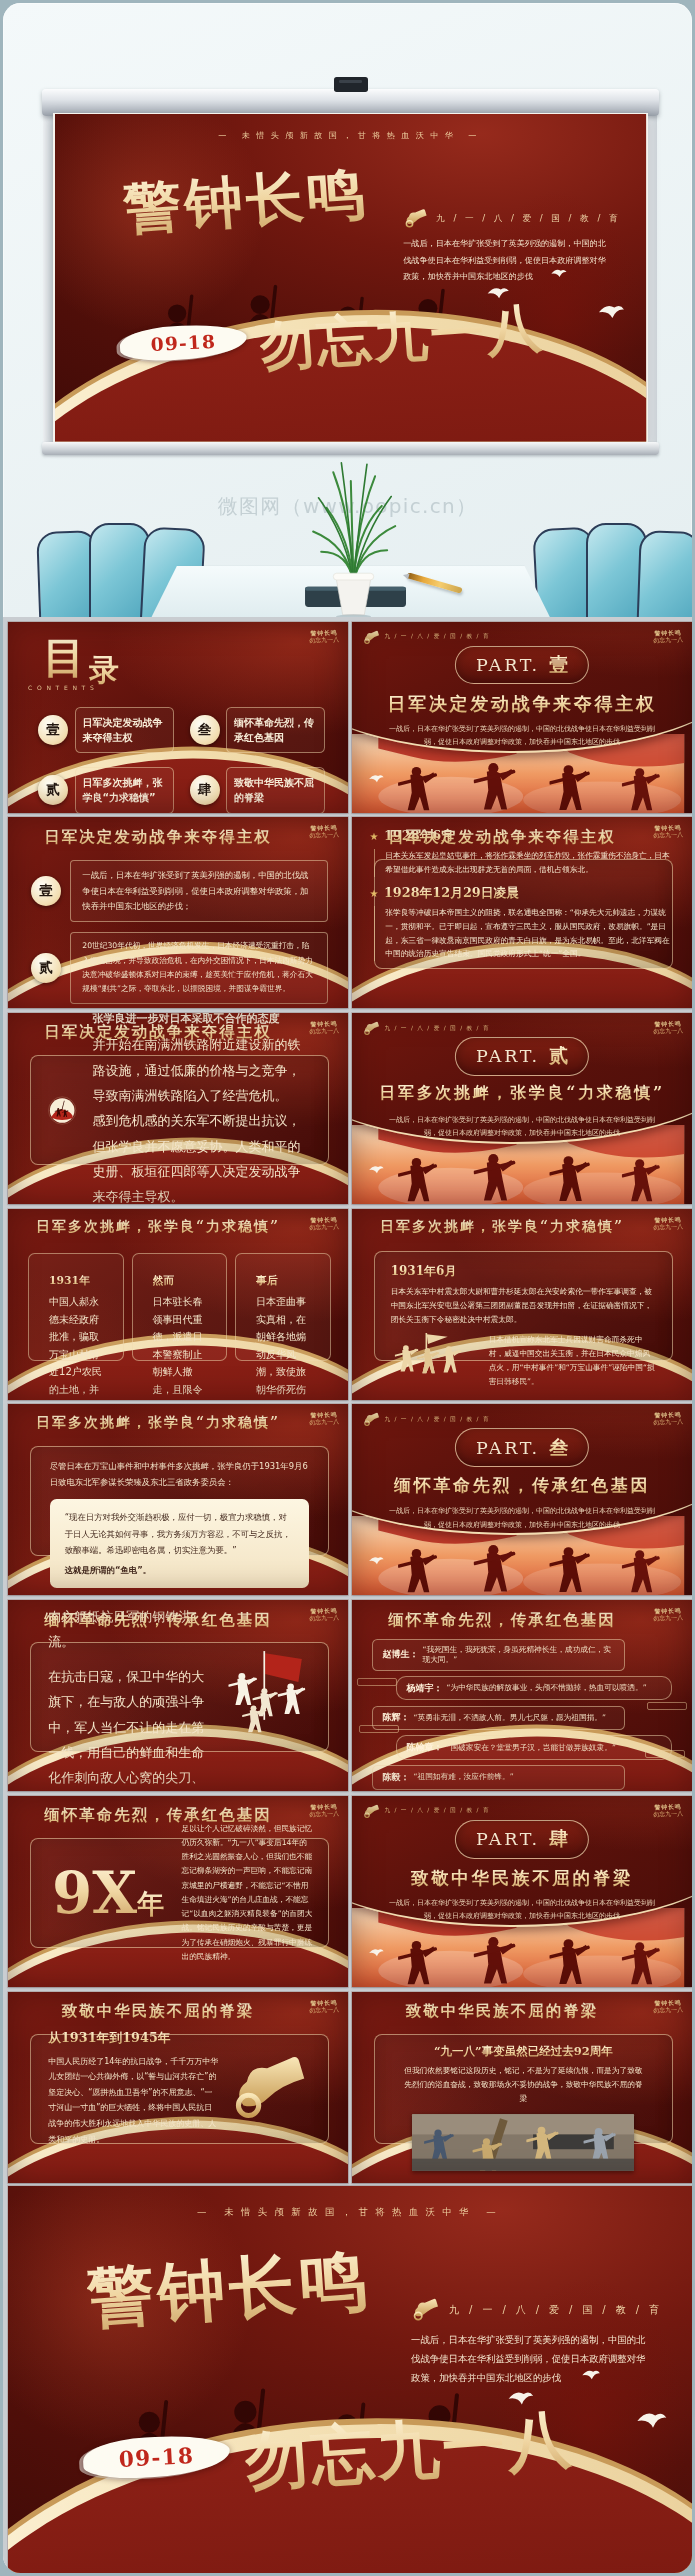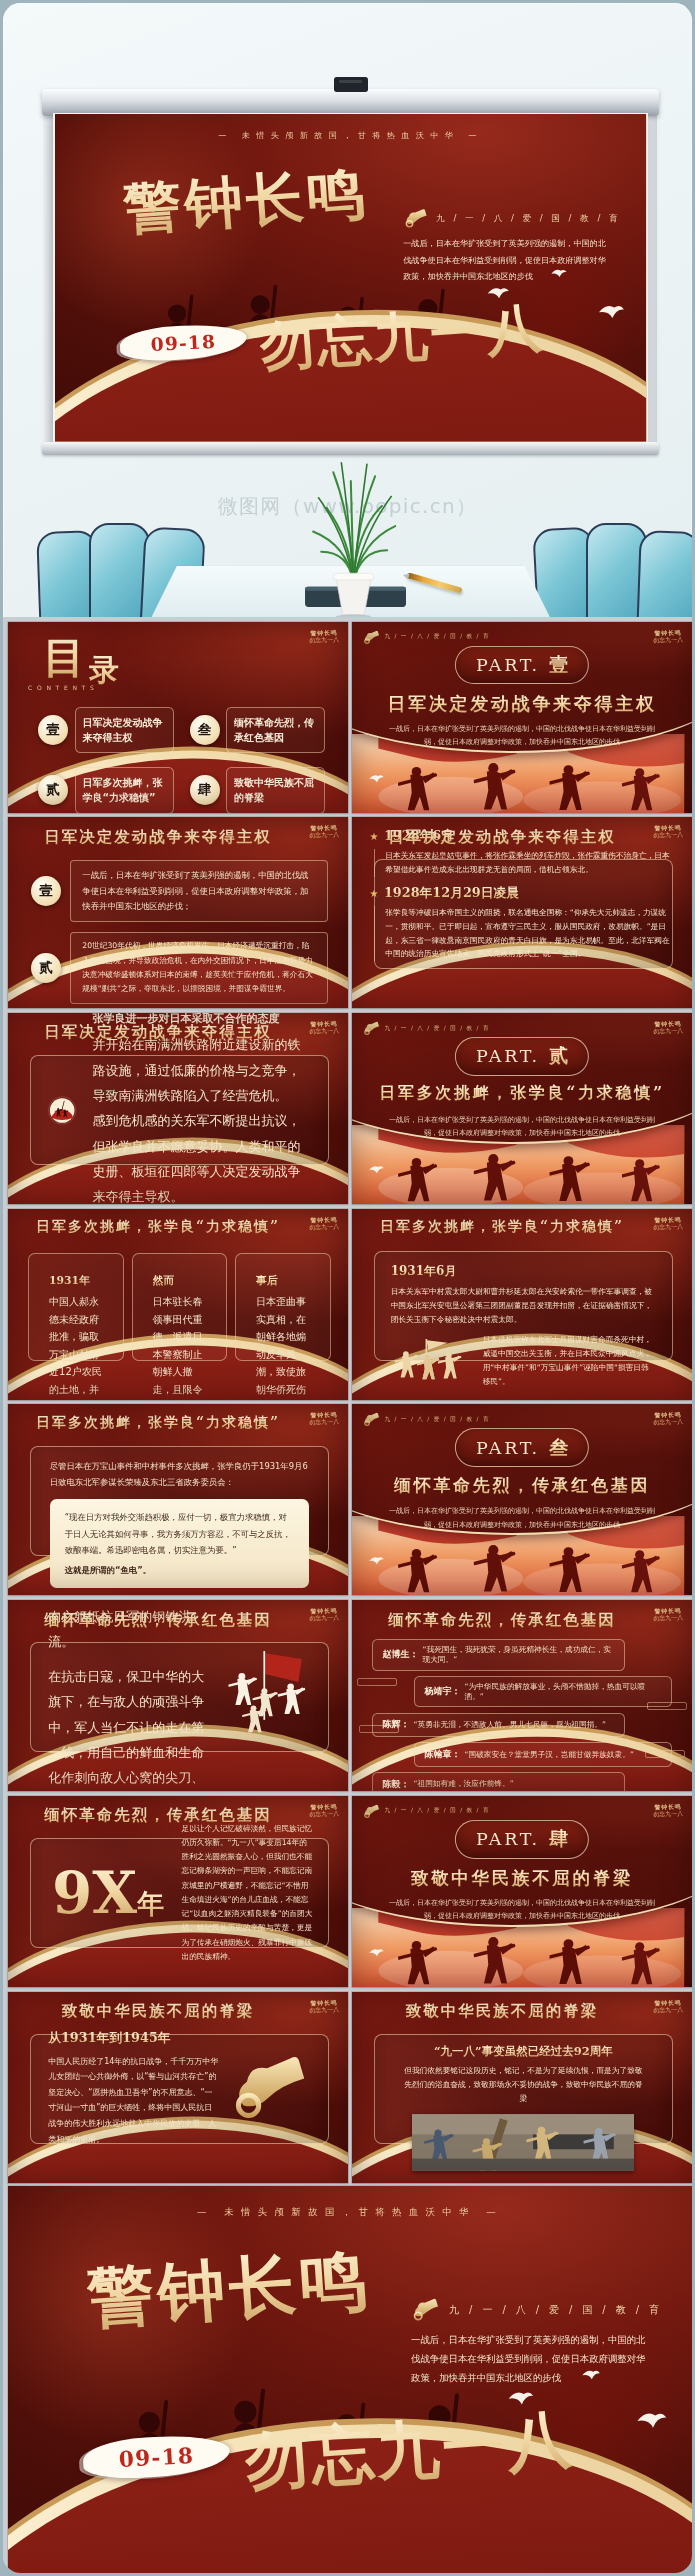--- a/index.html
+++ b/index.html
@@ -100,21 +100,21 @@
   .cols{position:absolute;left:20px;right:17.5px;top:44px;bottom:39px;display:flex;gap:8px;z-index:6;}
   .col{flex:1;border:0.7px solid rgba(242,219,175,.5);border-radius:6.7px;padding:20px;background:rgba(255,235,210,.04);}
   .colH{font:700 10.8px "DejaVu Serif",serif;margin-bottom:5.4px;}
   .colT{font-size:10px;line-height:1.75;}
   
   .cream{margin-top:8px;background:linear-gradient(180deg,#fdf6e2,#f3e3c2);border-radius:6.7px;padding:9.4px 15px;color:#43281d;font-size:8.4px;line-height:2;}
   .cream b{display:block;margin-top:2.7px;}
   
   .qwrap{position:absolute;left:20px;right:20px;top:39px;z-index:6;}
   .qrow{display:flex;align-items:center;gap:4px;border:0.7px solid rgba(242,219,175,.5);border-radius:5.4px;padding:4.7px 9.4px;margin-bottom:5.4px;background:rgba(255,235,210,.04);}
-  .qrow.indent{margin-left:42px;}
+  .qrow.indent{margin-left:24px;border-radius:10px;}
   .qrow.outdent{margin-right:47px;}
   .qn{font:700 9px "DejaVu Serif",serif;color:#fff2da;white-space:nowrap;}
   .qt{font-size:7.7px;color:#f0ddc0;}
   .tick{position:absolute;width:38px;height:5.4px;border:0.7px solid rgba(240,210,160,.5);border-radius:2px;z-index:5;}
   
   .bigYear{flex:0 0 125px;text-align:center;font-family:"DejaVu Serif",serif;font-weight:700;line-height:.9;}
   .bigYear .n{font-size:58px;}
   .bigYear .y{font-size:27px;}
   
   .photo{width:222px;height:57px;margin:8px auto 0;border-radius:1.3px;overflow:hidden;position:relative;
@@ -463,21 +463,21 @@
 
       <div class="slide">
         <div class="sTitle gold" style="font-size:14px">日军多次挑衅，张学良“力求稳慎”</div>
         <div class="logo">
             <b>警钟长鸣</b>
             <i>勿忘九一八</i>
           </div>
         <div class="panel" style="padding:10.8px 16px">
           <div class="evDate gold" style="font-size:12px">1931年6月</div>
           <div style="font-size:7.7px;line-height:1.8;margin-top:5.4px">日本关东军中村震太郎大尉和曹井杉延太郎在兴安岭索伦一带作军事调查，被中国东北军兴安屯垦公署第三团团副董昆吾发现并扣留，在证据确凿情况下，团长关玉衡下令秘密处决中村震太郎。</div>
-          <div style="display:flex;gap:18px;margin-top:6.7px;align-items:center">
+          <div style="display:flex;gap:24px;margin-top:6.7px;align-items:flex-start">
             <svg width="74" height="43" viewBox="0 0 120 70">
               <rect x="56" y="0" width="2.6" height="36" fill="#ecd6a8"></rect>
               <path d="M58,2 L92,6 L60,18 Z" fill="#ecd6a8"></path>
               <use href="#msold" x="6" y="18" width="40" height="48" style="color:#ecd6a8"></use>
               <use href="#msold" x="42" y="24" width="38" height="44" style="color:#e3c globalization"></use>
               <use href="#msold" x="42" y="24" width="38" height="44" style="color:#e3c894"></use>
               <use href="#msold" x="76" y="20" width="40" height="47" style="color:#ecd6a8"></use>
             </svg>
             <div style="flex:1;font-size:7.7px;line-height:1.8">日本借机宣称东北军士兵因谋财害命而杀死中村，威逼中国交出关玉衡，并在日本民众中煽风点火，用“中村事件”和“万宝山事件”诬陷中国“损害日韩移民”。</div>
           </div>

